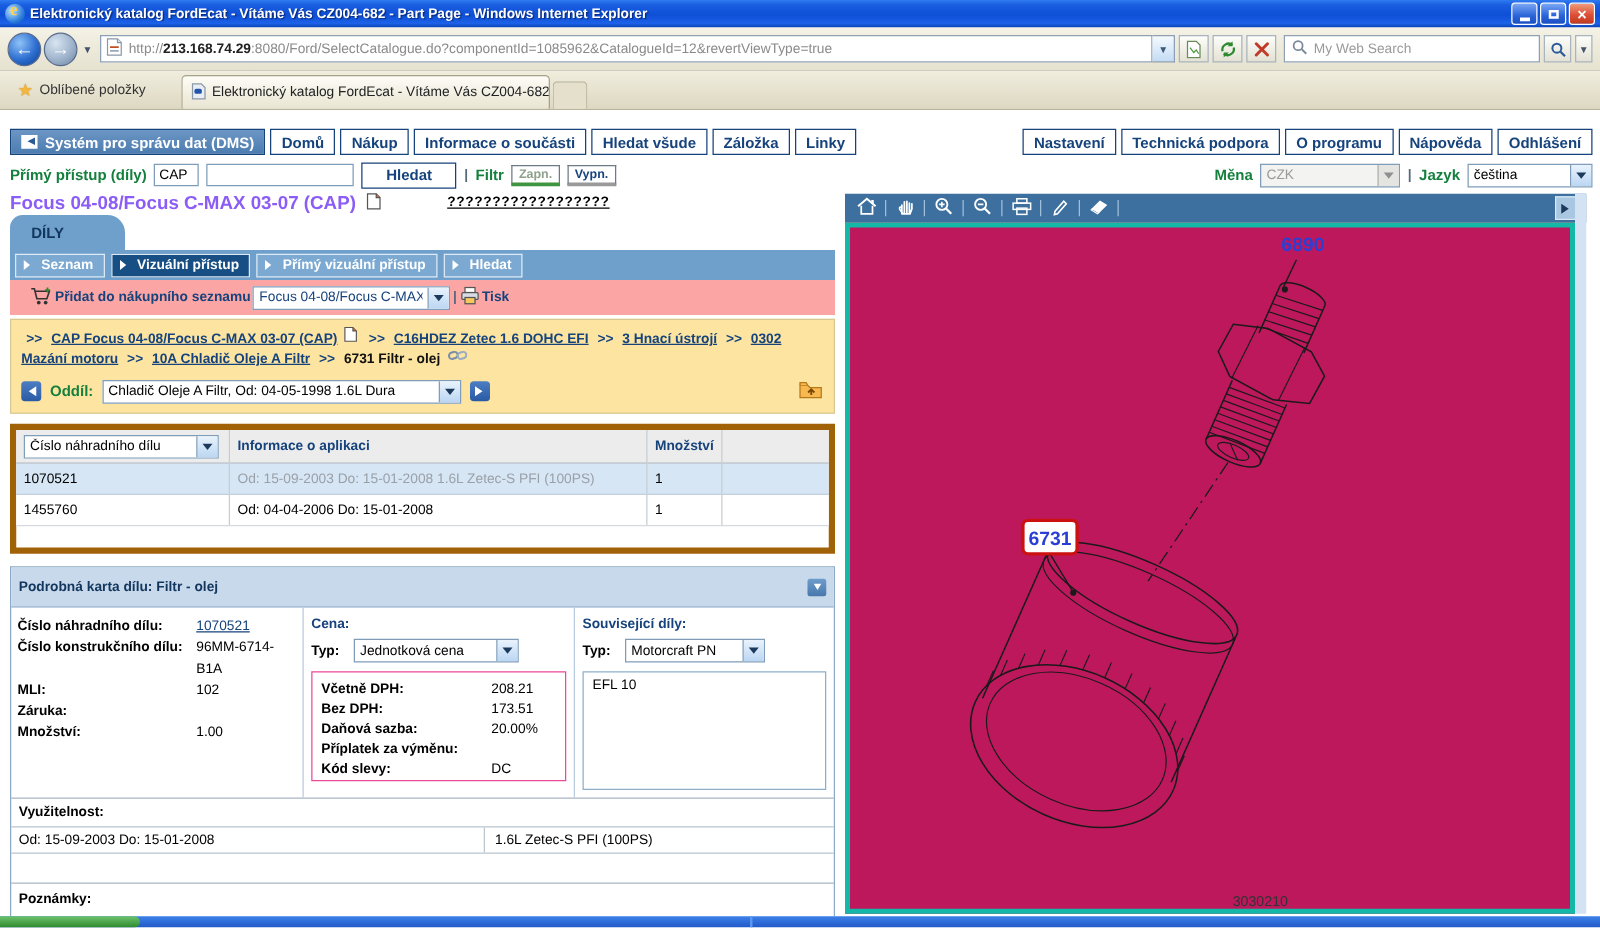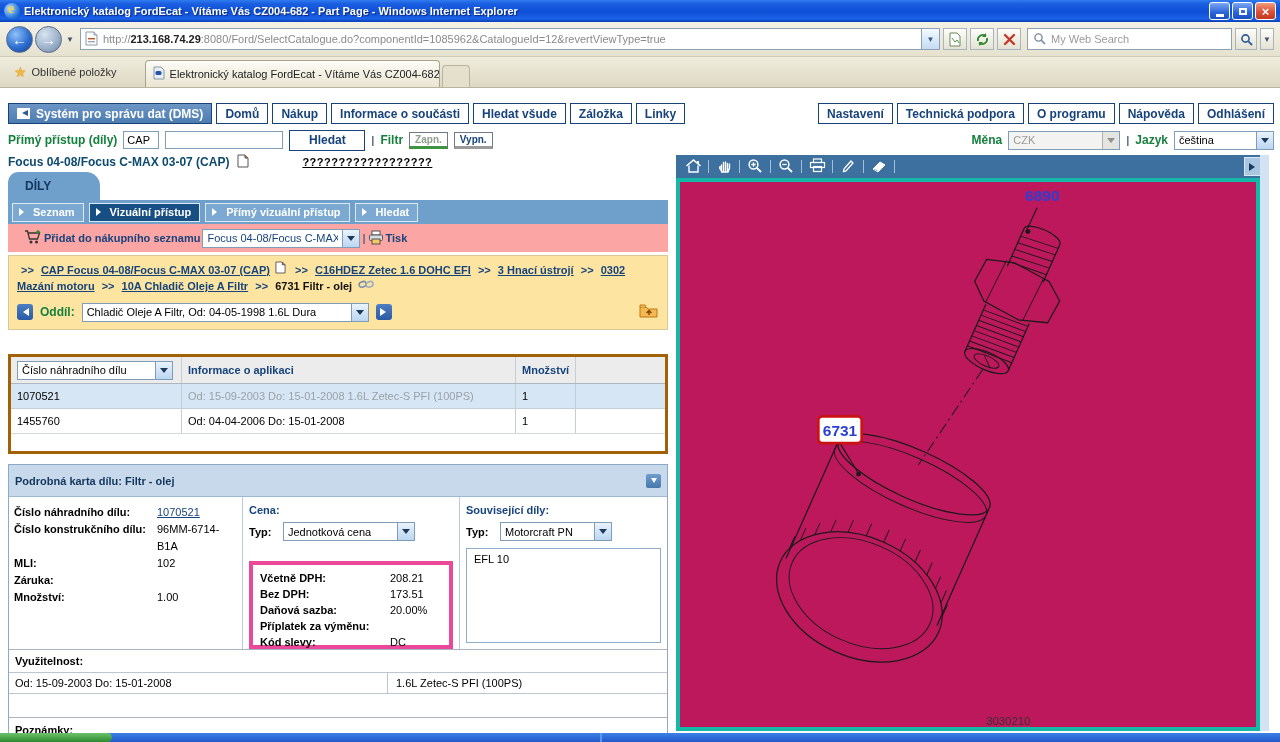--- a/index.html
+++ b/index.html
@@ -59,42 +59,42 @@
   .minitab.on{color:#8FA08C;border-bottom:3px solid #3E9440}
   .minitab.off{color:#16437C;border-bottom:3px solid #9A9A9A}
   .sel{display:inline-flex;align-items:center;height:19px;border:1px solid #7F9DB9;background:#fff;padding-left:4px;white-space:nowrap;overflow:hidden}
   .sel .val{flex:1;overflow:hidden;white-space:nowrap}
   .sel .arr{width:17px;height:100%;margin-left:4px;background:linear-gradient(180deg,#E9F3FD,#BBD6F2);border-left:1px solid #7F9DB9;display:flex;align-items:center;justify-content:center;flex:none}
   .tri-d{width:0;height:0;border:4px solid transparent;border-top:5px solid #1C3A5C;margin-top:4px}
   .sel.disabled{background:#F3F3F1;color:#9A9A9A}
   .sel.disabled .arr{background:#E4E4E0;border-left-color:#B0B0AC}
   .sel.disabled .tri-d{border-top-color:#909090}
   .crumbrow{position:absolute;top:66px;left:8px;height:16px;display:flex;align-items:center;gap:8px}
-  .orange{color:#0c4a6e;font-weight:bold;font-size:12px}
+  .orange{color:#8b5cf6;font-weight:bold;font-size:15px}
   .questions{font-weight:bold;text-decoration:underline;letter-spacing:.5px}
 
   
   .left-panel{position:absolute;top:84px;left:8px;width:660px;bottom:0;overflow:hidden}
   .tab-dily{width:92px;height:28px;border-radius:10px 14px 0 0;background:#6FA0CC;color:#12365E;font-weight:bold;font-size:12px;line-height:29px;padding-left:17px}
   .subnav{height:24px;background:#6FA0CC;display:flex;align-items:center;gap:5px;padding:0 4px}
   .btn-sub{display:inline-flex;align-items:center;gap:5px;height:19px;padding:0 8px;border:1px solid #DCE9F4;background:#7BA9D2;color:#fff;font-weight:bold;font-size:11px}
   .btn-sub.sel-on{background:#174E83}
   .tri-r{width:0;height:0;border:4px solid transparent;border-left:5px solid #fff;margin-left:-2px}
   .addrow{height:28px;background:#fca5a5;display:flex;align-items:center;gap:2px;padding:0 16px;color:#16437C;font-weight:bold}
   .tanbox{margin-top:3px;background:#FDE5A1;border:1px solid #D6C993;padding:5px 8px 6px}
   .crumbs{line-height:16px;font-weight:bold;color:#16437C}
   .crumbs a{color:#16437C;text-decoration:underline}
   .crumbs .cur{color:#111;text-decoration:none}
   .csep{margin:0 4px;text-decoration:none}
   .oddil{margin-top:7px;display:flex;align-items:center;gap:7px;height:22px}
   .navbtn{width:16px;height:16px;border-radius:3px;background:linear-gradient(180deg,#4D7EC2,#2A5AA4);display:flex;align-items:center;justify-content:center;flex:none}
   .navbtn .tl{width:0;height:0;border:4px solid transparent;border-right:6px solid #fff;margin-left:-3px}
   .navbtn .tr{width:0;height:0;border:4px solid transparent;border-left:6px solid #fff;margin-right:-3px}
 
-  .ptable{margin-top:24px;border:3px solid #a16207}
+  .ptable{margin-top:8px;border:5px solid #a16207}
   .trow{display:flex;align-items:center}
   .trow>div{padding:0 6px;overflow:hidden;white-space:nowrap}
   .c1{width:170px;flex:none}.c2{width:334px;flex:none;border-left:1px solid #C6CDD4;align-self:stretch;display:flex;align-items:center}
   .c3{width:60px;flex:none;border-left:1px solid #C6CDD4;align-self:stretch;display:flex;align-items:center}
   .c4{flex:1;border-left:1px solid #C6CDD4;align-self:stretch}
   .thead{height:27px;background:#ECECEC;color:#16437C;font-weight:bold;border-bottom:1px solid #AEB8C2}
   .rowA{height:25px;background:#D7E6F5;border-bottom:1px solid #C2CFDC}
   .rowB{height:25px;background:#fff;border-bottom:1px solid #D4DAE0}
   .muted{color:#9AA0A8}
   .tempty{height:17px}
@@ -106,21 +106,21 @@
   .dbody{display:flex;height:152px}
   .dcol1{width:233px;flex:none;padding:7px 5px}
   .dcol2{width:217px;flex:none;border-left:1px solid #B9CCDF;padding:7px 6px}
   .dcol3{flex:1;border-left:1px solid #B9CCDF;padding:7px 6px}
   .frow{display:flex;line-height:17px}
   .frow .fl{width:143px;font-weight:bold;flex:none}
   .dlink{color:#16437C;text-decoration:underline}
   .sect-title{color:#16437C;font-weight:bold}
   .typrow{display:flex;align-items:center;gap:6px;margin-top:6px}
   .typrow .tl2{font-weight:bold;width:28px}
-  .pricebox{margin-top:20px;border:4px solid #ec4899;height:88px;padding:5px 7px}
+  .pricebox{margin-top:7px;border:1px solid #ec4899;height:88px;padding:5px 7px}
   .prow{display:flex;line-height:16px}
   .prow .pl{flex:1;font-weight:bold}
   .prow .pv{width:52px;text-align:left}
   .relbox{margin-top:7px;border:1px solid #8FAFC9;height:95px;padding:4px 7px}
   .vyuz{border-top:1px solid #A9B6C2}
   .vyuz .vt{padding:5px 6px;font-weight:bold}
   .vrow{display:flex;border-top:1px solid #BCC6D0;border-bottom:1px solid #BCC6D0;height:22px;align-items:center}
   .vrow .va{width:378px;flex:none;padding:0 6px}
   .vrow .vb{flex:1;border-left:1px solid #BCC6D0;align-self:stretch;display:flex;align-items:center;padding:0 8px}
   .vgap{height:23px}

